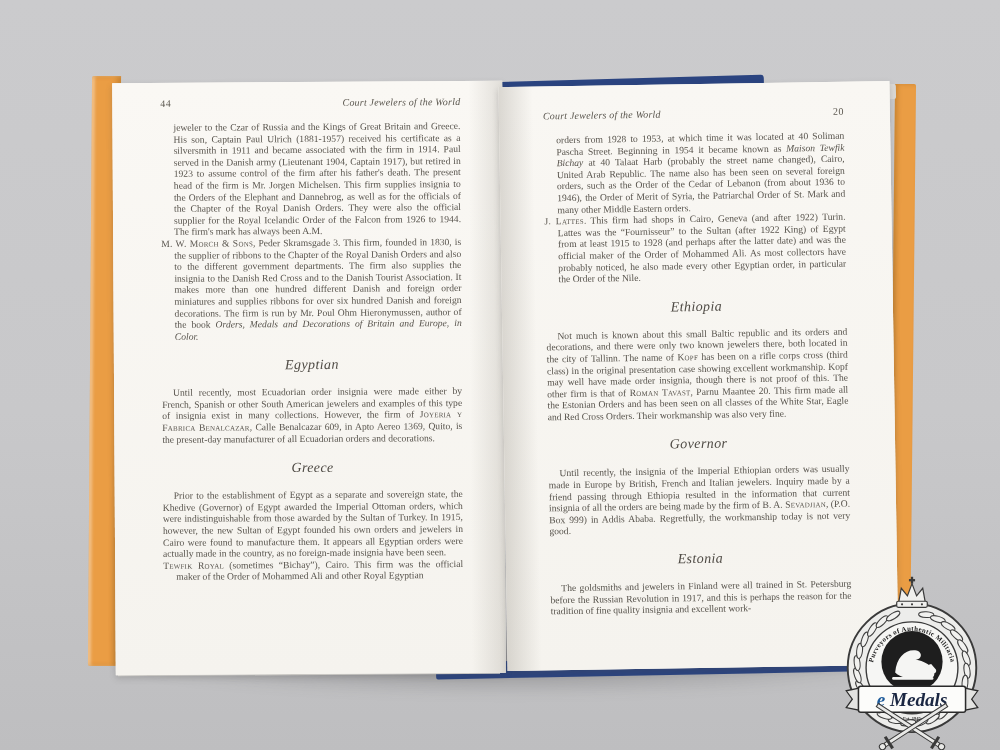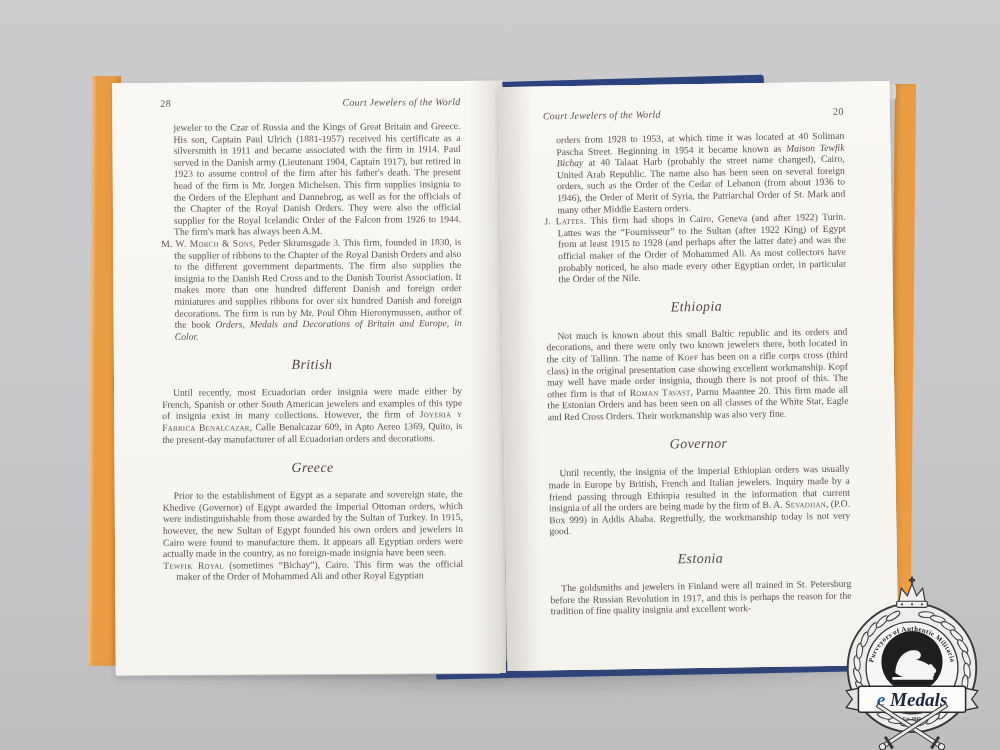--- a/index.html
+++ b/index.html
@@ -96,27 +96,27 @@
   <div class="binding-bottom" style="background-color: rgb(43, 68, 128);"></div>
 
   <div class="cover-left" style="background-color: rgb(234, 157, 68);"></div>
   <div class="cover-right" style="background-color: rgb(234, 157, 68);"></div>
 
   <div class="stack-top"></div>
   <div class="stack-bottom-left"></div>
 
   <div class="page page-left" style="background-color: rgb(248, 246, 242);">
     <div class="header-row">
-      <span class="page-num">28</span>
+      <span class="page-num">44</span>
       <span class="run-title">Court Jewelers of the World</span>
     </div>
     <div class="body-text" id="left-blocks">
         <div class="blk continuation"><span class="seg-n">jeweler to the Czar of Russia and the Kings of Great Britain and Greece. His son, Captain Paul Ulrich (1881-1957) received his certificate as a silversmith in 1911 and became associated with the firm in 1914. Paul served in the Danish army (Lieutenant 1904, Captain 1917), but retired in 1923 to assume control of the firm after his father's death. The present head of the firm is Mr. Jorgen Michelsen. This firm supplies insignia to the Orders of the Elephant and Dannebrog, as well as for the officials of the Chapter of the Royal Danish Orders. They were also the official supplier for the Royal Icelandic Order of the Falcon from 1926 to 1944. The firm's mark has always been A.M.</span></div>
         <div class="blk entry"><span class="seg-sc">M. W. Morch &amp; Sons</span><span class="seg-n">, Peder Skramsgade 3. This firm, founded in 1830, is the supplier of ribbons to the Chapter of the Royal Danish Orders and also to the different government departments. The firm also supplies the insignia to the Danish Red Cross and to the Danish Tourist Association. It makes more than one hundred different Danish and foreign order miniatures and supplies ribbons for over six hundred Danish and foreign decorations. The firm is run by Mr. Poul Ohm Hieronymussen, author of the book </span><span class="seg-i">Orders, Medals and Decorations of Britain and Europe, in Color.</span></div>
-        <div class="blk heading"><span class="seg-n">British</span></div>
+        <div class="blk heading"><span class="seg-n">Egyptian</span></div>
         <div class="blk paragraph"><span class="seg-n">Until recently, most Ecuadorian order insignia were made either by French, Spanish or other South American jewelers and examples of this type of insignia exist in many collections. However, the firm of </span><span class="seg-sc">Joyeria y Fabrica Benalcazar</span><span class="seg-n">, Calle Benalcazar 609, in Apto Aereo 1369, Quito, is the present-day manufacturer of all Ecuadorian orders and decorations.</span></div>
         <div class="blk heading"><span class="seg-n">Greece</span></div>
         <div class="blk paragraph"><span class="seg-n">Prior to the establishment of Egypt as a separate and sovereign state, the Khedive (Governor) of Egypt awarded the Imperial Ottoman orders, which were indistinguishable from those awarded by the Sultan of Turkey. In 1915, however, the new Sultan of Egypt founded his own orders and jewelers in Cairo were found to manufacture them. It appears all Egyptian orders were actually made in the country, as no foreign-made insignia have been seen.</span></div>
         <div class="blk entry"><span class="seg-sc">Tewfik Royal</span><span class="seg-n"> (sometimes “Bichay”), Cairo. This firm was the official maker of the Order of Mohammed Ali and other Royal Egyptian</span></div>
       </div>
     <div class="gutter-shade on-right"></div>
   </div>
 
   <div class="page page-right" style="background-color: rgb(248, 246, 242);">
     <div class="header-row">

